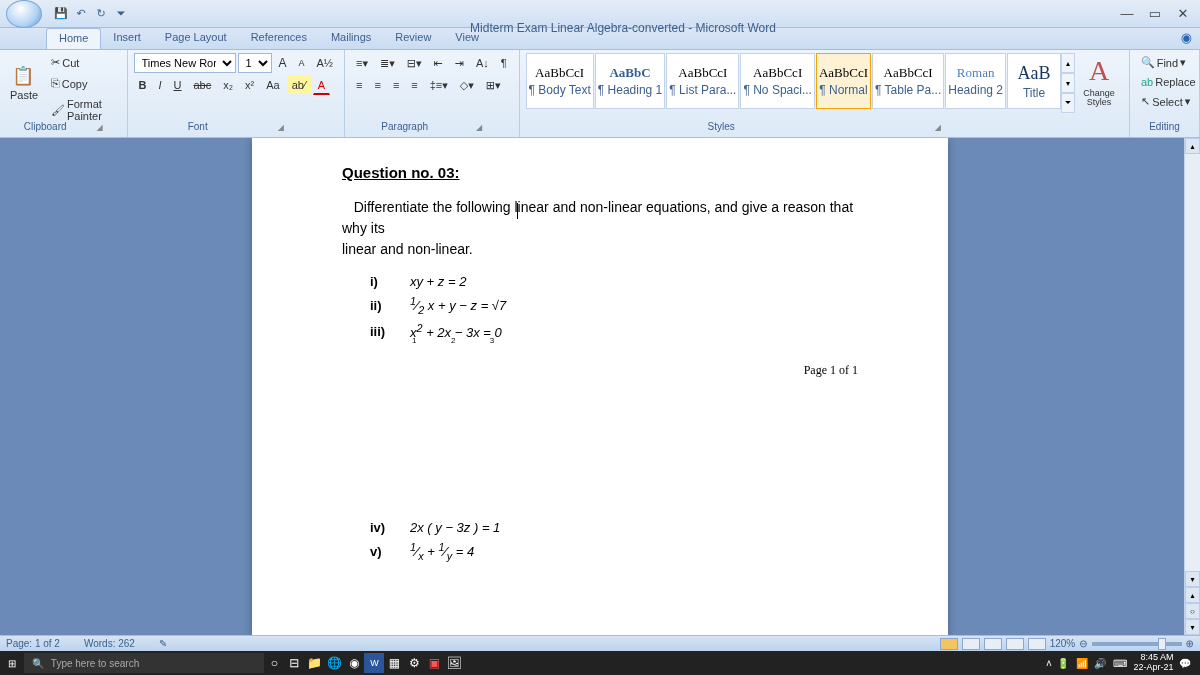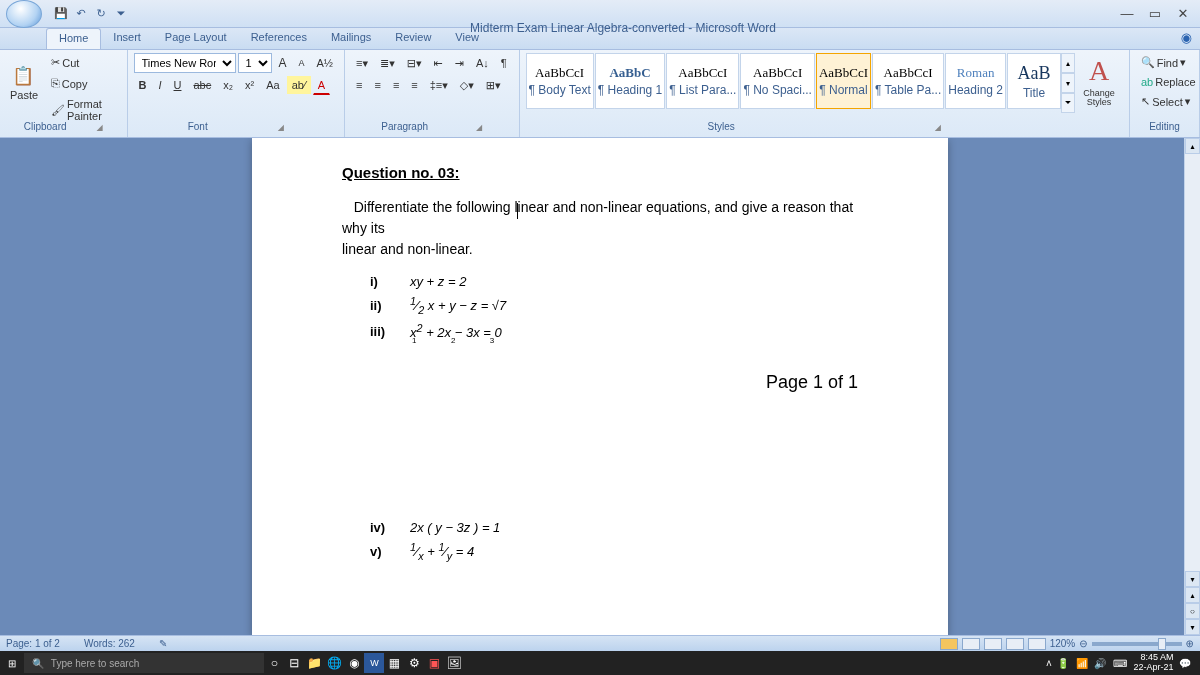--- a/index.html
+++ b/index.html
@@ -33,21 +33,21 @@
 .big-A { font-size:28px; color:#c0504d; font-family:serif; }
 .ed-col { display:flex; flex-direction:column; gap:1px; font-size:10px; }
 .doc-area { position:absolute; top:138px; bottom:40px; left:0; right:0; background:#6b8ab8; display:flex; justify-content:center; overflow:hidden; }
 .page { width:696px; background:#fff; margin-top:0; box-shadow:0 2px 8px rgba(0,0,0,.3); padding:20px 90px; font-family:'Times New Roman',serif; font-size:14px; position:relative; }
 .qhdr { font-weight:bold; text-decoration:underline; font-size:15px; margin:6px 0 16px; }
 .qtext { margin-bottom:14px; line-height:1.5; }
 .eqlist { margin-left:28px; }
 .eq { display:flex; gap:18px; margin-bottom:6px; align-items:center; font-size:13px; }
 .eq-lbl { font-weight:bold; width:22px; }
 .cursor { display:inline-block; width:1px; height:16px; background:#000; vertical-align:middle; }
-.pgnum { position:absolute; right:90px; top:234px; font-size:18px; }
+.pgnum { position:absolute; right:90px; top:225px; font-size:12px;font-family:Liberation Serif, serif; }
 .vscroll { position:absolute; right:0; top:138px; bottom:40px; width:16px; background:#e8eef6; border-left:1px solid #c3d4ea; }
 .vs-btn { height:16px; background:#dce7f3; border:1px solid #b9cde8; display:flex; align-items:center; justify-content:center; font-size:8px; }
 .status { position:absolute; bottom:24px; left:0; right:0; height:16px; background:linear-gradient(#d6e4f4,#bcd3ee); display:flex; align-items:center; font-size:10px; color:#3c5f8f; padding:0 6px; border-top:1px solid #a7bde0; }
 .st-left { display:flex; gap:24px; }
 .st-right { margin-left:auto; display:flex; gap:4px; align-items:center; }
 .view-btn { width:18px; height:12px; border:1px solid #8aa8cd; background:#e8eef6; }
 .view-btn.act { background:#f4c55f; }
 .zoom-sl { width:90px; height:4px; background:#8aa8cd; position:relative; }
 .zoom-th { position:absolute; width:8px; height:12px; background:#e8eef6; border:1px solid #8aa8cd; top:-4px; left:66px; }
 .taskbar { position:absolute; bottom:0; left:0; right:0; height:24px; background:#222; display:flex; align-items:center; color:#fff; font-size:10px; }

